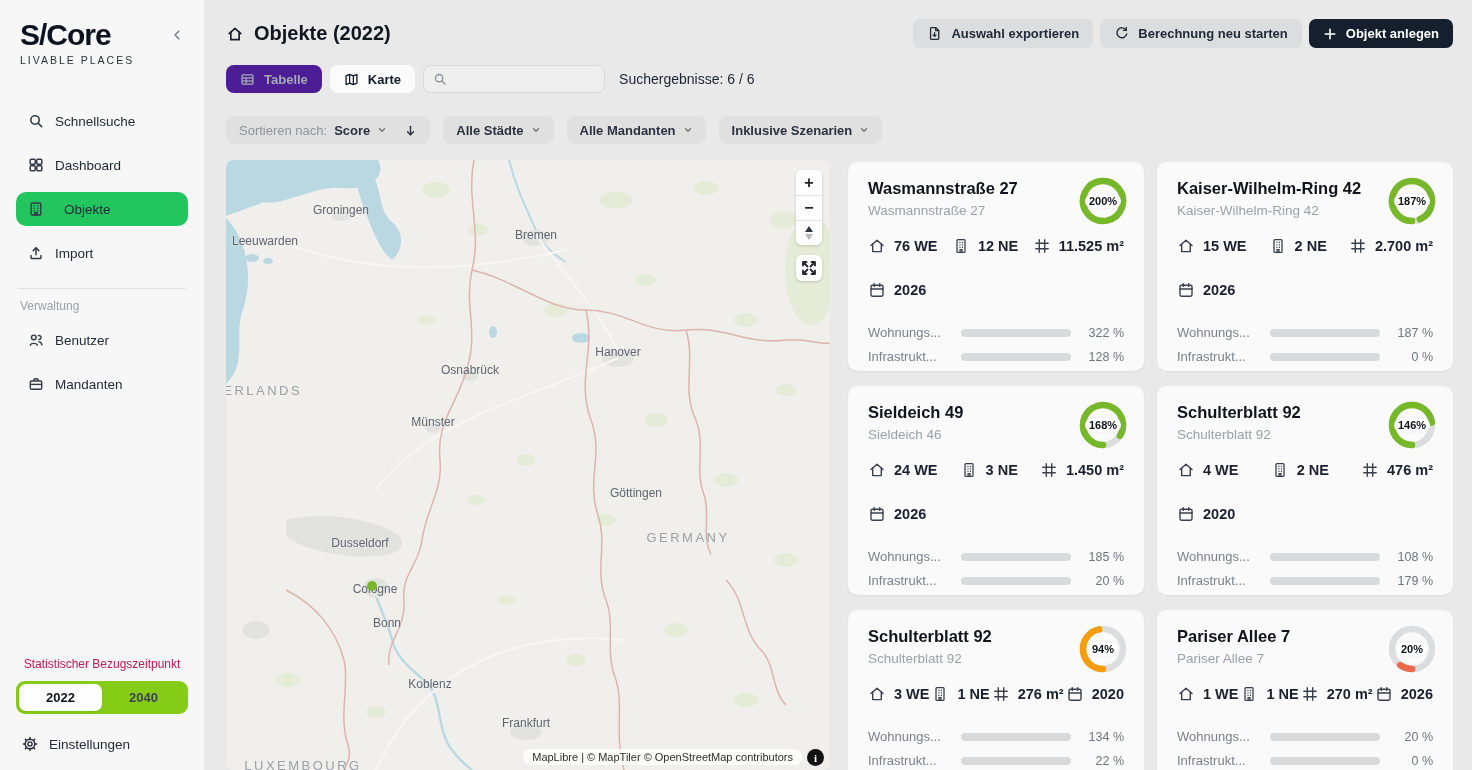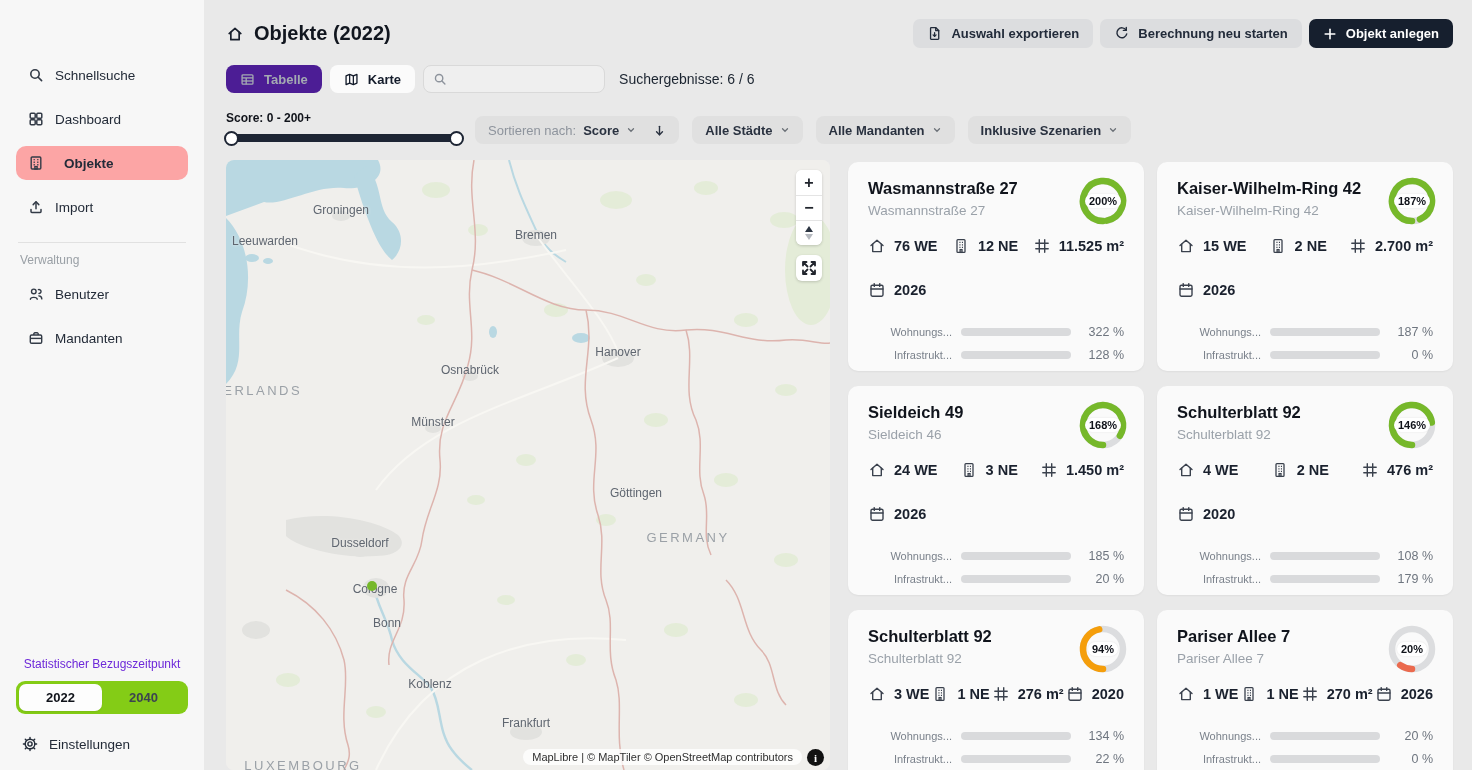--- a/index.html
+++ b/index.html
@@ -8,26 +8,26 @@
 svg { display:block; }
 
 
 .sidebar { position:absolute; left:0; top:0; width:204px; height:770px; background:#f7f7f7; padding:20px 16px; }
 .logo-row { display:flex; align-items:flex-start; justify-content:space-between; padding:0 4px; }
 .logo-title { font-size:30px; font-weight:800; letter-spacing:-1px; color:#0b1220; line-height:1; }
 .logo-sub { font-size:10.5px; letter-spacing:2px; color:#2a2f38; margin-top:4px; }
 .collapse-btn { background:none; border:none; color:#7d848e; font-size:16px; cursor:pointer; margin-top:8px; }
 .nav { margin-top:38px; display:flex; flex-direction:column; gap:10px; }
 .nav-item { display:flex; align-items:center; gap:11px; padding:9px 12px; border-radius:10px; font-size:13.5px; font-weight:500; color:#232b38; cursor:pointer; }
-.nav-item.active { background:#fca5a5; font-weight:700;gap:20px; }
+.nav-item.active { background:#22c55e; font-weight:400;gap:20px; }
 .nav-item .ic { color:#333b47; }
 .divider { height:1px; background:#e1e1e1; margin:18px 2px 10px; }
 .section-label { font-size:12px; color:#9aa0a6; padding:0 4px; margin:4px 0 10px; }
 .sidebar-bottom { position:absolute; left:16px; right:16px; bottom:18px; }
-.ref-label { font-size:12px; color:#6d28d9; text-align:center; margin-bottom:10px; }
+.ref-label { font-size:12px; color:#be185d; text-align:center; margin-bottom:10px; }
 .year-toggle { display:flex; background:#84cc16; border-radius:9px; padding:3px; }
 .year-opt { flex:1; text-align:center; padding:6px 0; font-size:13px; font-weight:600; color:#3c4350; border-radius:7px; cursor:pointer; }
 .year-opt.active { background:#fdfdfd; font-weight:700; color:#10131a; box-shadow:0 1px 2px rgba(0,0,0,.08); }
 .settings-row { display:flex; align-items:center; gap:11px; padding:10px 6px 0; margin-top:12px; font-size:13.5px; font-weight:500; color:#232b38; cursor:pointer; }
 
 
 .main { position:absolute; left:204px; top:0; right:0; bottom:0; }
 .page-header { position:absolute; left:22px; top:19px; right:19px; display:flex; align-items:center; justify-content:space-between; }
 .ph-left { display:flex; align-items:center; gap:10px; }
 .page-title { font-size:20px; font-weight:700; color:#11161f; }
@@ -77,29 +77,40 @@
 .card-sub { font-size:13.5px; color:#9aa1a9; margin-top:5px; }
 .gauge { position:absolute; top:13px; right:15px; width:52px; height:52px; }
 .gauge-label { position:absolute; inset:0; display:flex; align-items:center; justify-content:center; }
 .gauge-label span { background:#fff; border-radius:8px; padding:1px 4px; font-size:11px; font-weight:700; color:#10131a; box-shadow:0 0 2px rgba(0,0,0,.1); }
 .meta { display:flex; flex-wrap:wrap; justify-content:space-between; align-items:center; row-gap:13px; margin-top:19px; }
 .meta-item { display:flex; align-items:center; gap:8px; font-size:14.5px; font-weight:700; color:#1a212e; }
 .meta-item .ic { color:#3a414d; }
 .meta .break { flex-basis:100%; height:0; }
 .bars { margin-top:26px; display:flex; flex-direction:column; gap:9px; }
 .bar-row { display:flex; align-items:center; gap:9px; }
-.bar-label { width:84px; font-size:11px; color:#7a818b; white-space:nowrap; overflow:hidden;text-align:right; }
+.bar-label { width:84px; font-size:13px; color:#7a818b; white-space:nowrap; overflow:hidden; }
 .bar-track { flex:1; height:8px; background:#d9dadc; border-radius:4px; overflow:hidden; }
 .bar-fill { height:100%; border-radius:4px; }
 .bar-value { width:44px; text-align:right; font-size:12.5px; color:#6e757f; white-space:nowrap; }
 </style>
 </head>
 <body>
 
 <aside class="sidebar">
+  <div class="logo-row">
+    <div>
+      <div class="logo-title">S/Core</div>
+      <div class="logo-sub">LIVABLE PLACES</div>
+    </div>
+    <button class="collapse-btn">
+      <svg width="14" height="14" viewBox="0 0 14 14" fill="none" stroke="currentColor" stroke-width="1.6" stroke-linecap="round" stroke-linejoin="round">
+          <polyline points="8.8,3.2 5,7 8.8,10.8"></polyline>
+        </svg>
+    </button>
+  </div>
 
   <nav class="nav">
     <div class="nav-item">
       <span class="ic">
           <svg width="16" height="16" viewBox="0 0 16 16" fill="none" stroke="currentColor" stroke-width="1.6" stroke-linecap="round">
             <circle cx="7" cy="7" r="4.2"></circle>
             <line x1="10.2" y1="10.2" x2="13.6" y2="13.6"></line>
           </svg>
         </span>
       <span>Schnellsuche</span>
@@ -268,27 +279,20 @@
             <circle cx="7" cy="7" r="4.2"></circle>
             <line x1="10.2" y1="10.2" x2="13.6" y2="13.6"></line>
           </svg>
         </span>
       <input type="text" value="" style="">
     </div>
     <div class="results-label">Suchergebnisse: 6 / 6</div>
   </div>
 
   <div class="filters">
-    <div class="score-block">
-      <div class="score-label">Score: 0 - 200+</div>
-      <div class="slider-track">
-        <div class="slider-handle left"></div>
-        <div class="slider-handle right"></div>
-      </div>
-    </div>
     <div class="dropdowns">
       <div class="dropdown">
         <span class="dd-prefix">Sortieren nach:</span>
         <span>Score</span>
         <span class="chev">
             <svg width="10" height="10" viewBox="0 0 12 12" fill="none" stroke="currentColor" stroke-width="1.5" stroke-linecap="round">
               <polyline points="3,4.5 6,7.5 9,4.5"></polyline>
             </svg>
           </span>
         <span class="dd-arrow">

